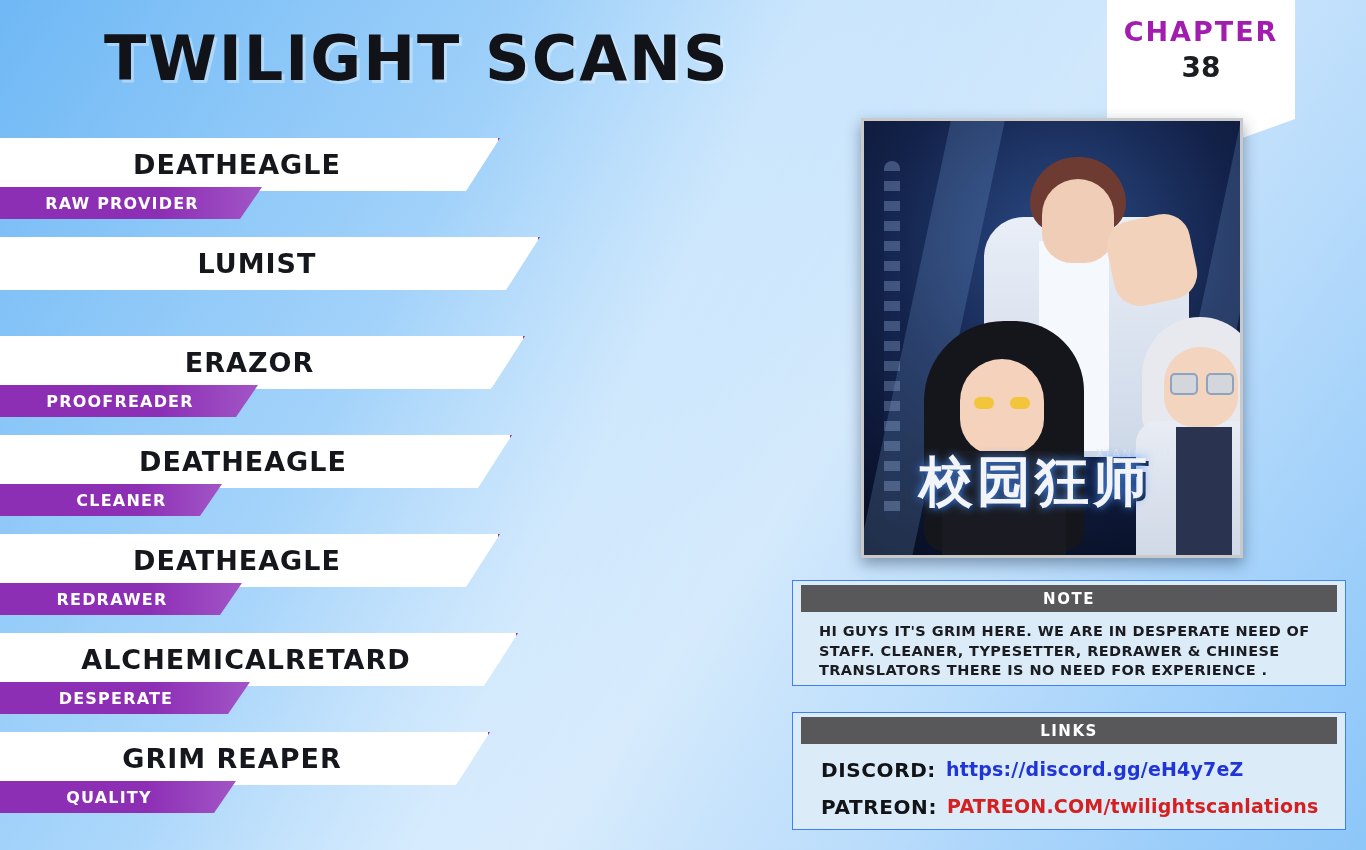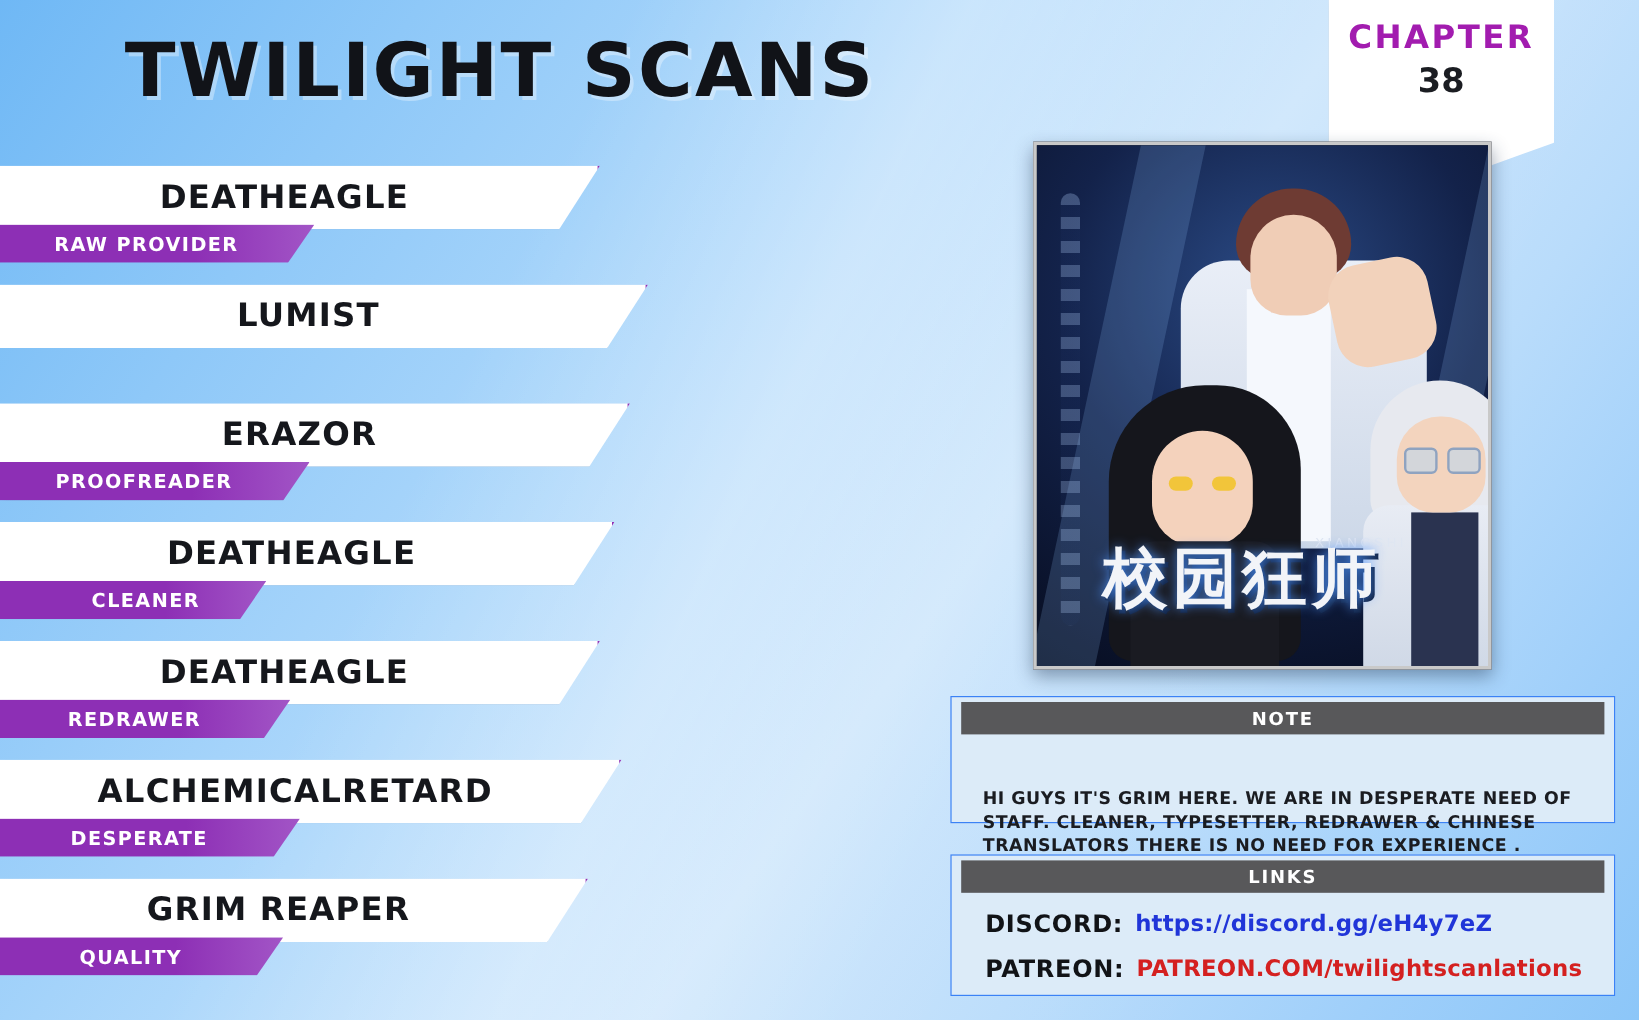--- a/index.html
+++ b/index.html
@@ -203,26 +203,25 @@
   }
   .note-panel { left: 792px; top: 580px; width: 554px; height: 106px; }
   .note-body {
     padding: 10px 8px 8px 26px;
     font-size: 14.5px;
     line-height: 1.35;
     font-weight: bold;
     letter-spacing: 0.4px;
     color: #1a1c21;
     font-family: "DejaVu Sans", sans-serif;
-    margin-top: 35px;
   }
   .links-panel { left: 792px; top: 712px; width: 554px; height: 118px; }
   .links-body { padding: 14px 28px 0 28px; }
   .link-row {
-    display: flex; align-items: center; gap: 10px; margin-bottom: 13px;
+    display: flex; align-items: flex-start; gap: 10px; margin-bottom: 13px;
   }
   .link-label {
     font-size: 20px; font-weight: bold; color: #111317; letter-spacing: 0.6px;
     font-family: "DejaVu Sans", sans-serif;
   }
   .link-value {
     font-size: 19px; font-weight: bold; letter-spacing: 0.2px;
     font-family: "DejaVu Sans", sans-serif;
   }
   .link-discord { color: #2035d8; }

